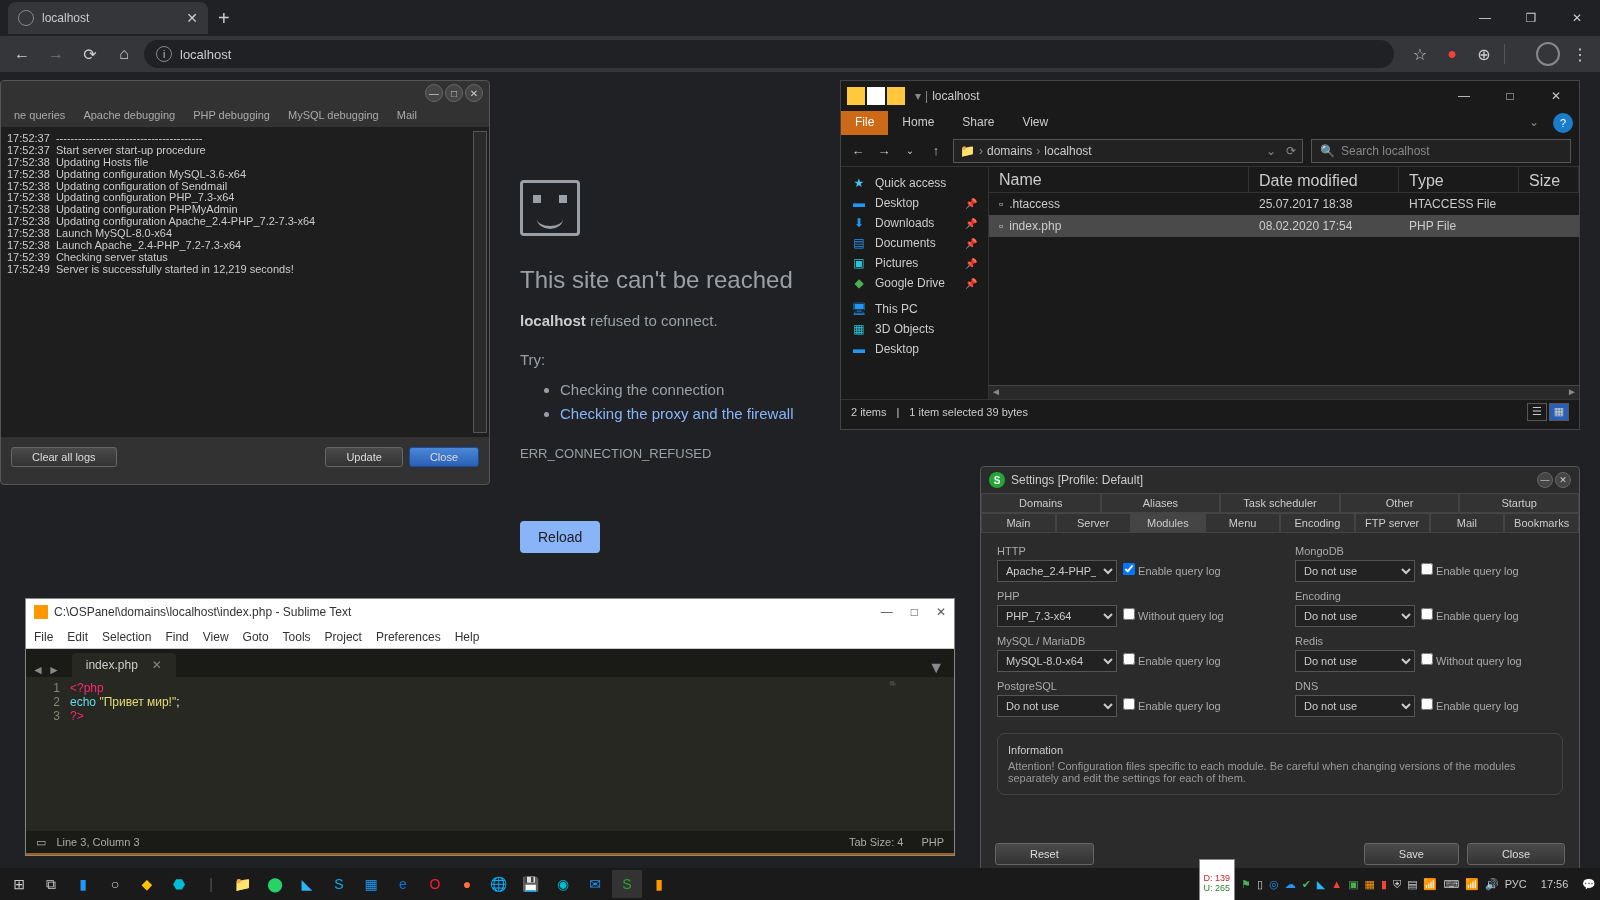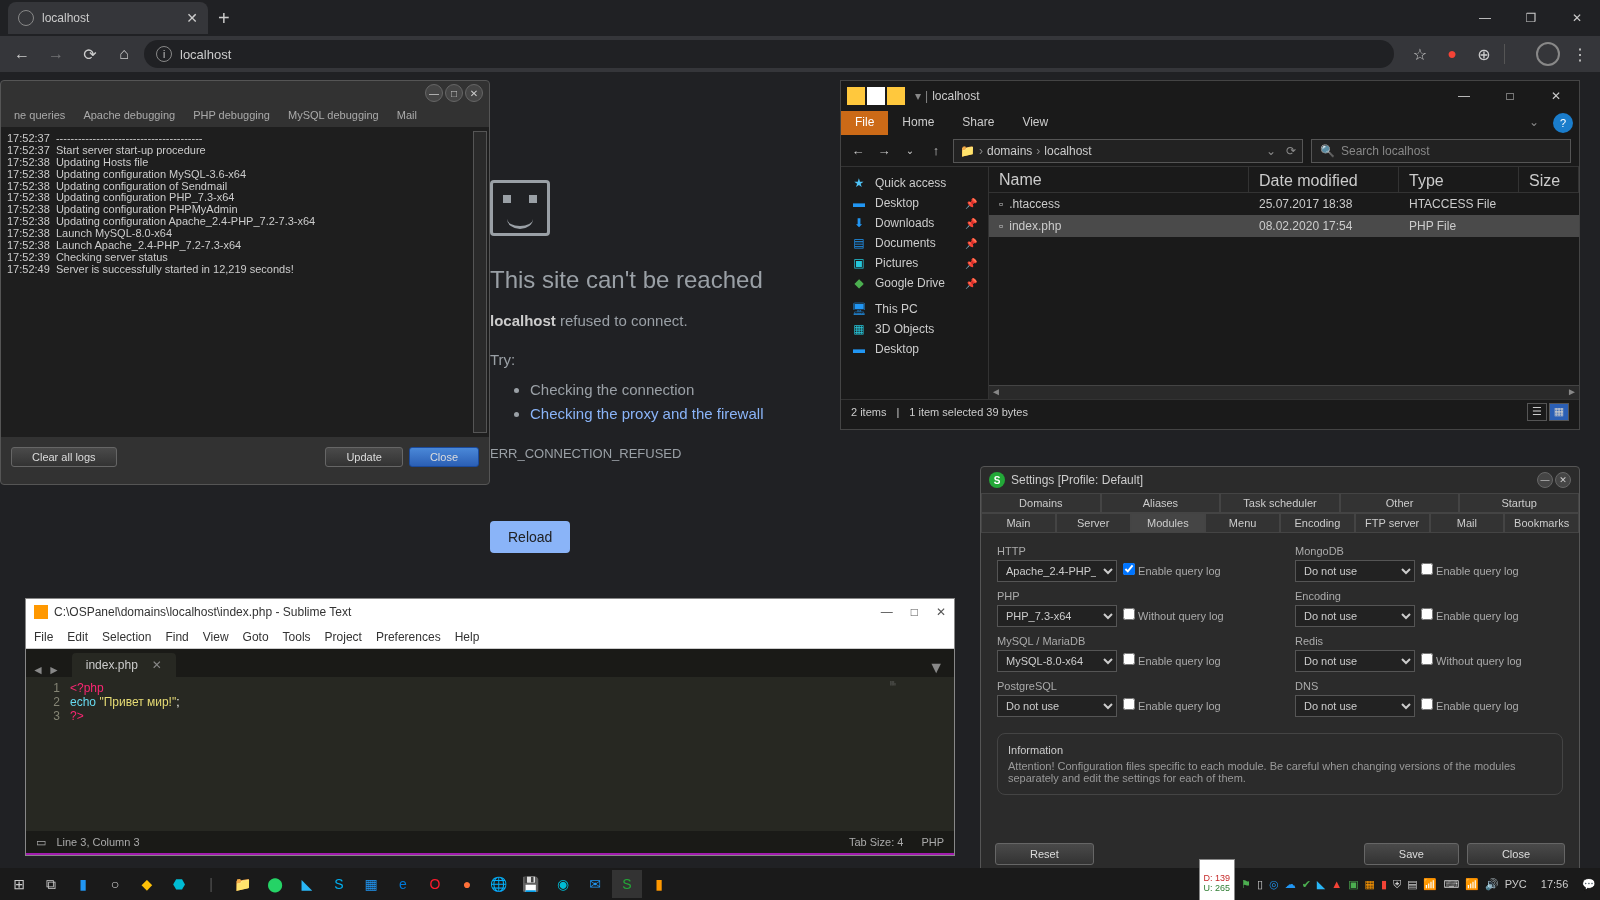--- a/index.html
+++ b/index.html
@@ -15,21 +15,21 @@
 .chrome-controls{position:absolute;right:0;top:0;display:flex;height:36px}
 .chrome-controls div{width:46px;display:flex;align-items:center;justify-content:center;color:#ccc;font-size:12px}
 .chrome-toolbar{height:36px;background:#35363a;display:flex;align-items:center;padding:0 8px;gap:6px}
 .nav-btn{width:28px;height:28px;display:flex;align-items:center;justify-content:center;color:#ccc;font-size:16px;border-radius:50%}
 .url-bar{flex:1;height:28px;background:#202124;border-radius:14px;display:flex;align-items:center;padding:0 12px;color:#ccc;font-size:13px;gap:8px}
 .info-icon{width:16px;height:16px;border:1px solid #888;border-radius:50%;display:flex;align-items:center;justify-content:center;font-size:10px}
 .toolbar-right{display:flex;gap:8px;align-items:center;padding-left:8px}
 .toolbar-right div{width:24px;height:24px;display:flex;align-items:center;justify-content:center}
 
 
-.error-page{position:absolute;left:490px;top:180px;color:#9aa0a6}
+.error-page{position:absolute;left:520px;top:180px;color:#9aa0a6}
 .sad-icon{width:60px;height:56px;border:3px solid #9aa0a6;border-radius:4px;margin-bottom:30px;position:relative}
 .sad-icon::before{content:"";position:absolute;top:12px;left:10px;width:8px;height:8px;background:#9aa0a6}
 .sad-icon::after{content:"";position:absolute;top:12px;right:10px;width:8px;height:8px;background:#9aa0a6}
 .sad-mouth{position:absolute;bottom:10px;left:14px;width:26px;height:10px;border-top:3px solid #9aa0a6;border-radius:50% 50% 0 0 / 100% 100% 0 0;transform:rotate(180deg) translateY(-6px)}
 .error-title{font-size:24px;color:#9aa0a6;margin-bottom:18px;font-weight:400}
 .error-desc{font-size:15px;margin-bottom:22px}
 .error-desc b{color:#ccc;font-weight:600}
 .error-try{font-size:15px;margin-bottom:10px}
 .error-list{list-style:disc;padding-left:40px;font-size:15px;line-height:1.6}
 .error-list a{color:#8ab4f8;text-decoration:none}
@@ -102,21 +102,21 @@
 .set-row{display:flex;gap:6px;align-items:center}
 .set-select{background:#222;border:1px solid #555;color:#ccc;font-size:11px;padding:3px 4px;width:120px;height:22px}
 .set-check{display:flex;align-items:center;gap:4px;font-size:11px;color:#999}
 .set-check input{width:12px;height:12px}
 .set-info{border:1px solid #444;padding:10px;margin-top:16px;font-size:11px;color:#999;border-radius:8px}
 .set-info .title{color:#ccc;margin-bottom:4px}
 .set-footer{position:absolute;bottom:10px;left:14px;right:14px;display:flex;gap:8px}
 .set-footer .spacer{flex:1}
 
 
-.sublime{position:absolute;top:598px;left:25px;width:930px;height:258px;background:#a21caf;border:1px solid #888}
+.sublime{position:absolute;top:598px;left:25px;width:930px;height:258px;background:#a16207;border:1px solid #888}
 .sub-title{height:26px;background:#fff;color:#333;display:flex;align-items:center;padding:0 8px;font-size:12px;gap:6px}
 .sub-title .icon{width:14px;height:14px;background:#ff9800}
 .sub-wc{margin-left:auto;display:flex;gap:18px;color:#555}
 .sub-menu{height:24px;background:#fff;color:#333;display:flex;align-items:center;padding:0 8px;font-size:12px;gap:14px;border-bottom:1px solid #ccc}
 .sub-tabs{height:28px;background:#1a1a17;display:flex;align-items:end}
 .sub-tab{background:#272822;padding:5px 14px;font-size:12px;color:#ccc;display:flex;gap:14px;border-radius:4px 4px 0 0;margin-left:6px}
 .sub-tab .close{color:#888;cursor:pointer}
 .sub-tabs .arrows{color:#888;font-size:12px;padding:0 6px;display:flex;gap:4px}
 .sub-tabs .drop{margin-left:auto;color:#888;padding:0 10px}
 .sub-code{background:#272822;padding:4px 0;font-family:Consolas,monospace;font-size:12px;height:154px;position:relative}

